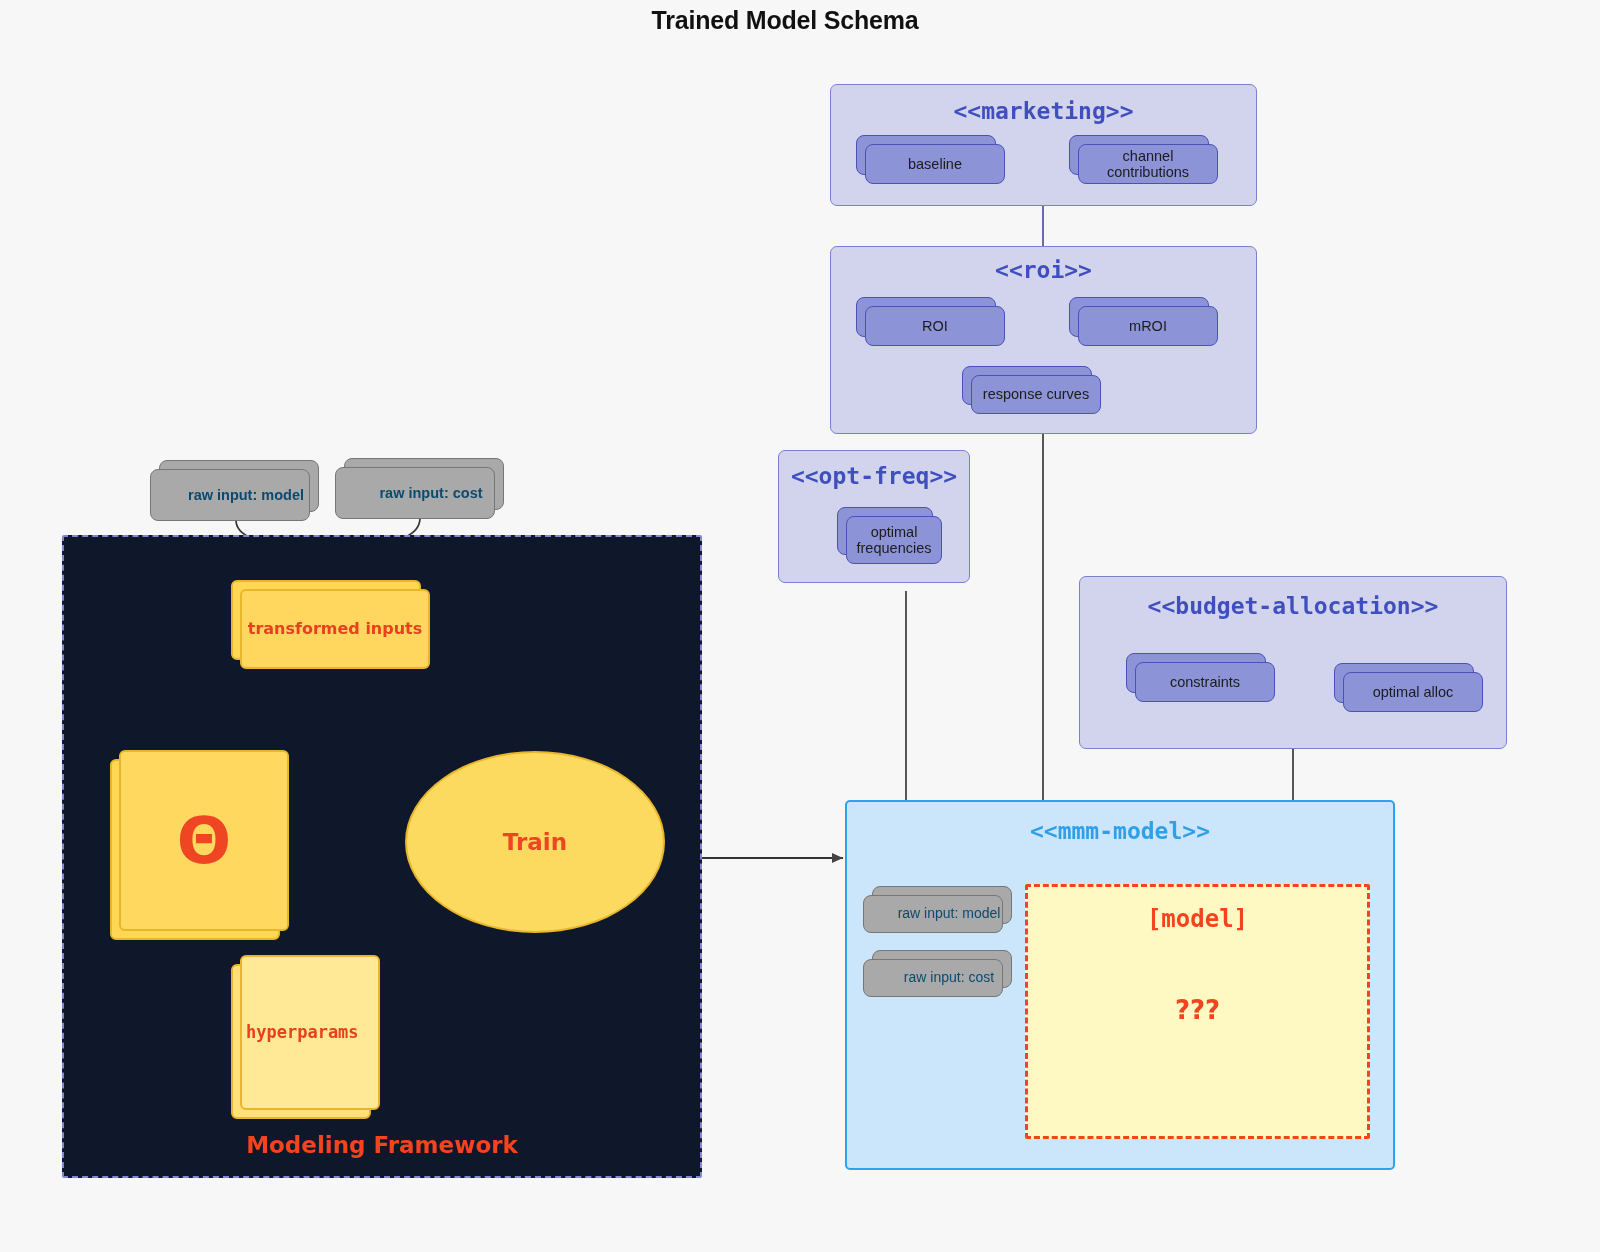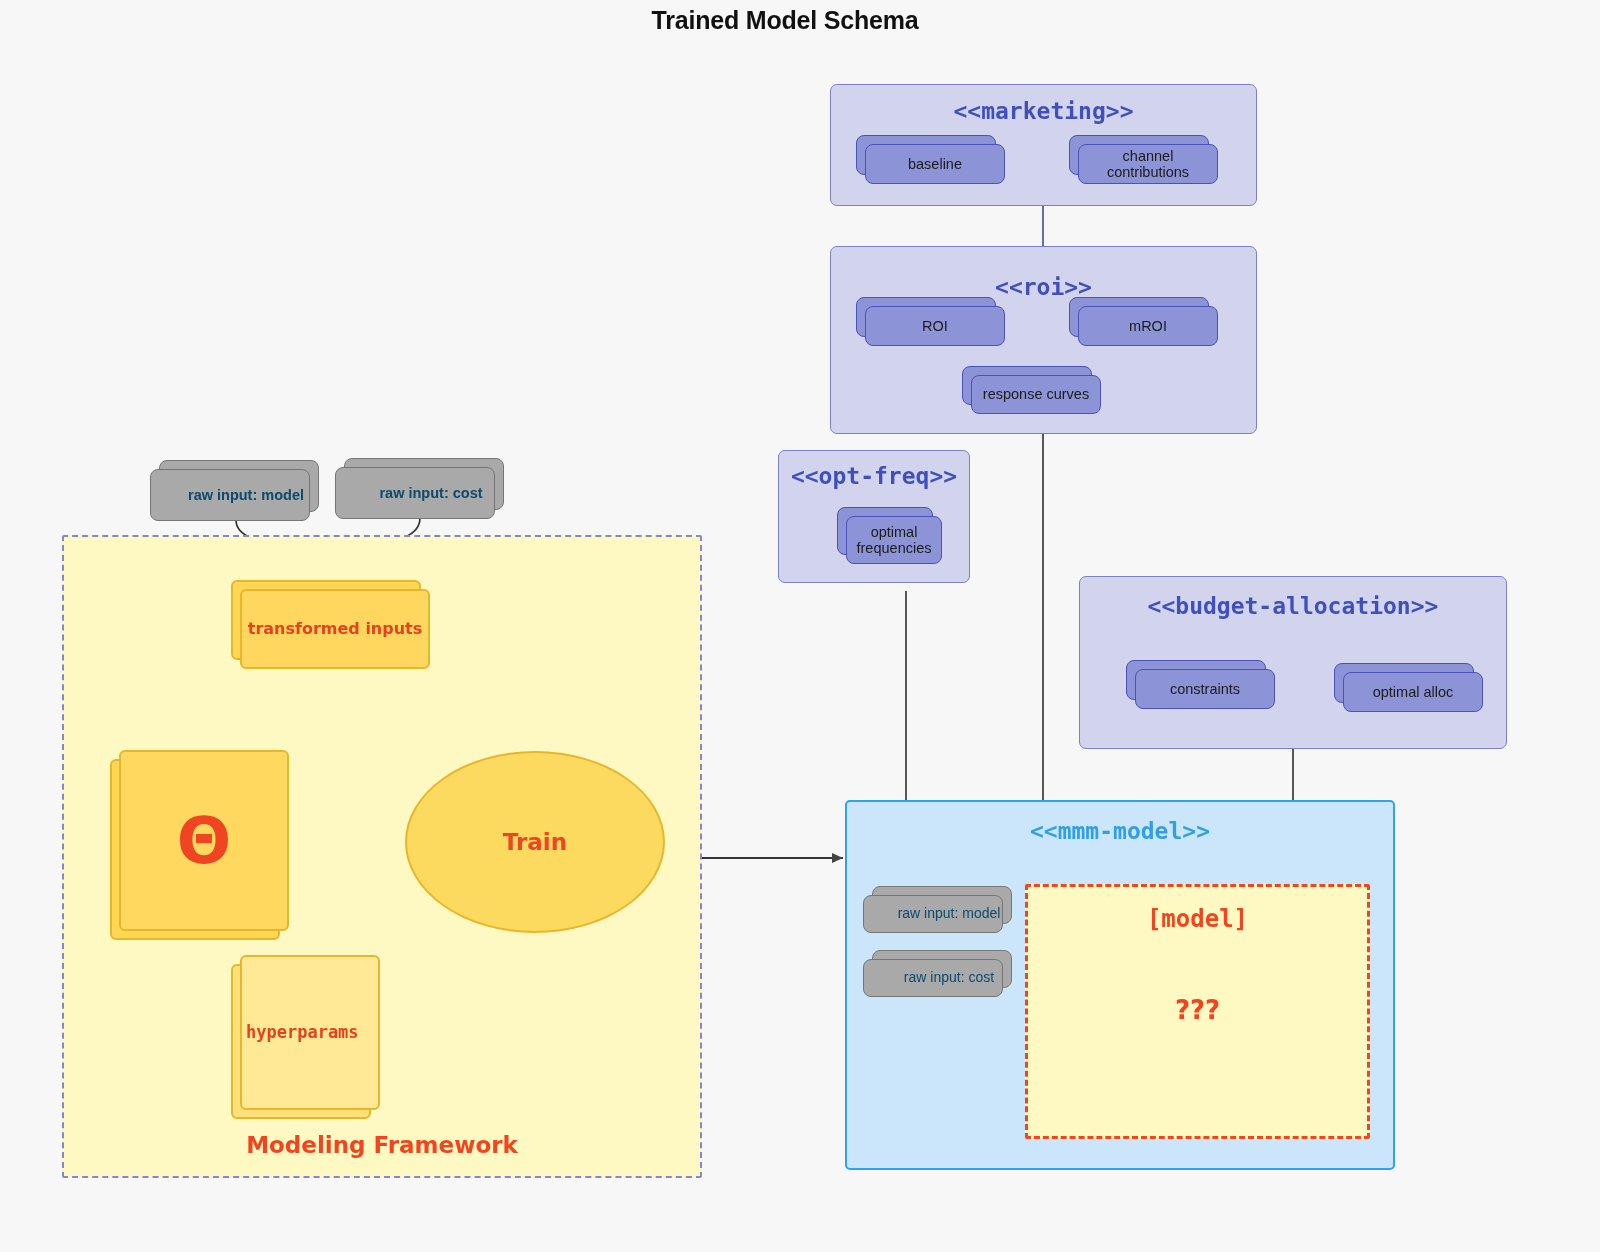--- a/index.html
+++ b/index.html
@@ -179,21 +179,21 @@
     font-family: "DejaVu Sans Mono", "Liberation Mono", monospace;
     font-weight: bold;
     font-size: 17px;
     color: #e8411f;
     justify-content: flex-start;
   }
 
   
   #framework {
     left: 62px; top: 535px; width: 640px; height: 643px;
-    background: #fef9c3;
+    background: #0f172a;
     border: 2px dashed #8286d6;
     border-radius: 2px;
   }
   #framework-label {
     position: absolute;
     left: 0; right: 0; bottom: 18px;
     text-align: center;
     font-family: "DejaVu Sans", sans-serif;
     font-weight: bold;
     font-size: 23px;
@@ -297,21 +297,21 @@
       <div class="label">baseline</div>
     </div>
     <div class="node purple" style="left:238px; top:50px; width:140px; height:40px;">
       <div class="shadow"></div>
       <div class="face"></div>
       <div class="label">channel contributions</div>
     </div>
   </div>
 
   <div class="abs pkg" id="pkg-roi" style="left:830px; top:246px; width:427px; height:188px;">
-    <div class="pkg-title" style="top:27px;">&lt;&lt;roi&gt;&gt;</div>
+    <div class="pkg-title" style="top:10px;">&lt;&lt;roi&gt;&gt;</div>
     <div class="node purple" style="left:25px; top:50px; width:140px; height:40px;">
       <div class="shadow"></div>
       <div class="face"></div>
       <div class="label">ROI</div>
     </div>
     <div class="node purple" style="left:238px; top:50px; width:140px; height:40px;">
       <div class="shadow"></div>
       <div class="face"></div>
       <div class="label">mROI</div>
     </div>
@@ -331,21 +331,21 @@
         <span style="display:block;">
           <span>optimal</span><br>
           <span>frequencies</span>
         </span>
       </div>
     </div>
   </div>
 
   <div class="abs pkg" id="pkg-budget" style="left:1079px; top:576px; width:428px; height:173px;">
     <div class="pkg-title" style="top:16px;">&lt;&lt;budget-allocation&gt;&gt;</div>
-    <div class="node purple" style="left:46px; top:83px; width:140px; height:40px;">
+    <div class="node purple" style="left:46px; top:76px; width:140px; height:40px;">
       <div class="shadow"></div>
       <div class="face"></div>
       <div class="label">constraints</div>
     </div>
     <div class="node purple" style="left:254px; top:86px; width:140px; height:40px;">
       <div class="shadow"></div>
       <div class="face"></div>
       <div class="label">optimal alloc</div>
     </div>
   </div>

